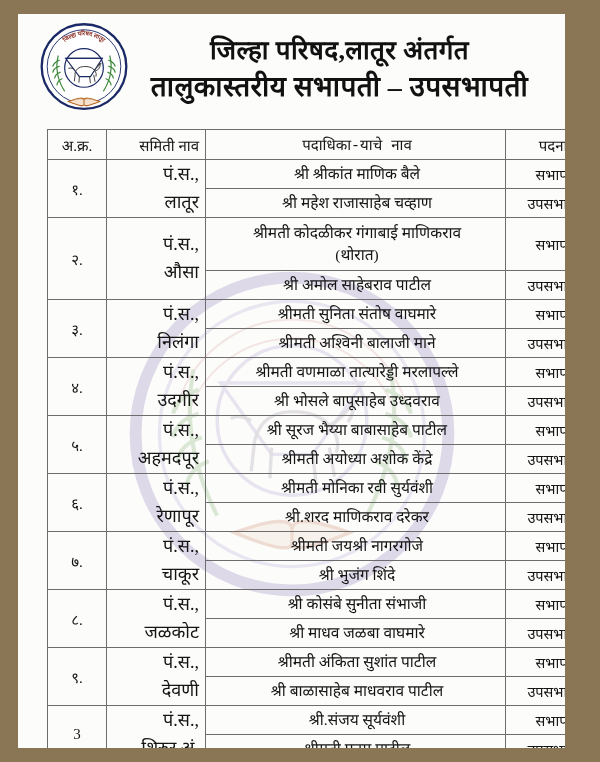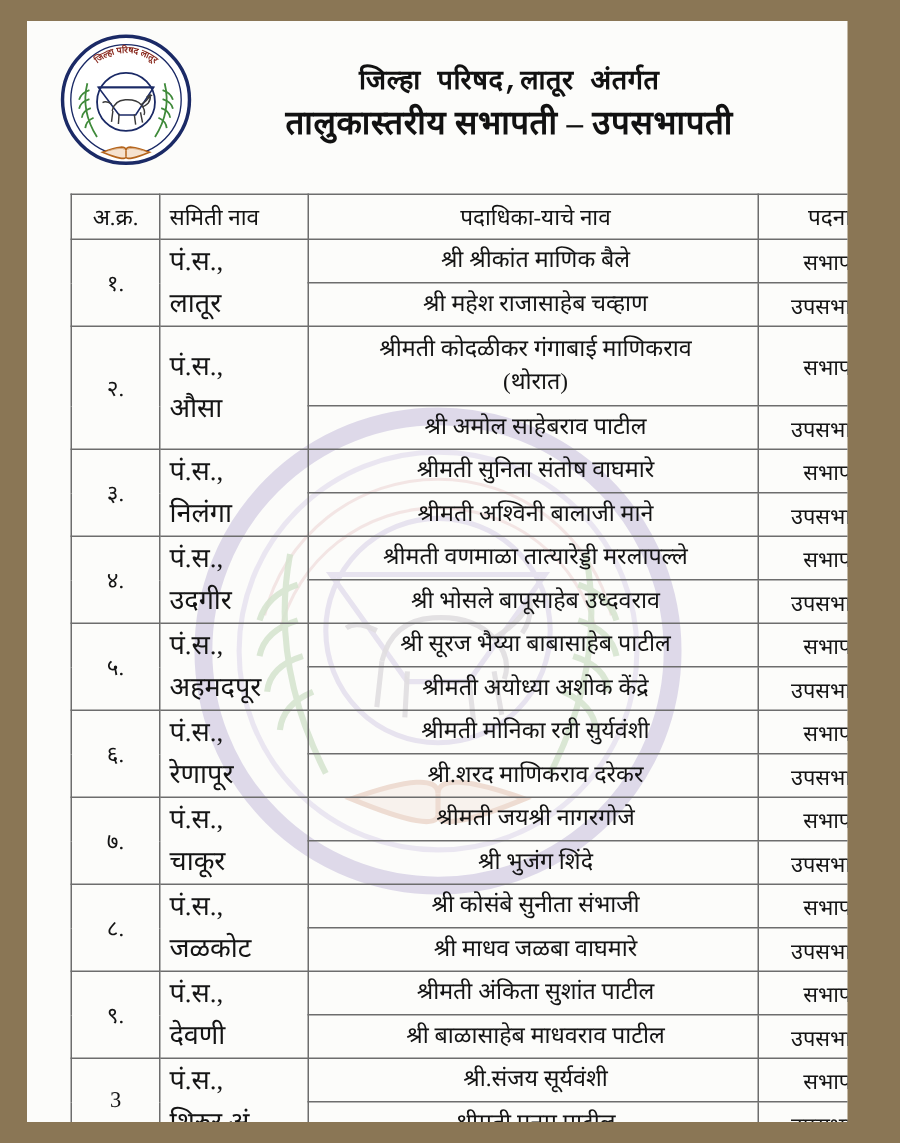--- a/index.html
+++ b/index.html
@@ -60,22 +60,22 @@
     text-align: center;
     padding-right: 16px;
   }
   .title-line {
     font-family: "Liberation Serif", "DejaVu Serif", serif;
     font-weight: bold;
     color: #111111;
     line-height: 1.32;
     letter-spacing: 0.4px;
   }
-  .title-line1 { font-size: 18px; font-family: Liberation Mono, monospace; }
-  .title-line2 { font-size: 22px; }
+  .title-line1 { font-size: 26px; }
+  .title-line2 { font-size: 28px; }
 
   
   .table-wrap {
     position: absolute;
     left: 29px;
     top: 115px;
     width: 507px;
     z-index: 2;
   }
   table.roster {
@@ -86,21 +86,21 @@
     font-family: "Liberation Serif", "DejaVu Serif", serif;
   }
   table.roster td, table.roster th {
     border: 1px solid #6d6d6d;
     padding: 0 6px;
     color: #141414;
     background: transparent;
     font-weight: normal;
   }
   .c-sr    { width: 46px;  text-align: center; }
-  .c-com   { width: 86px;  text-align: left; }
+  .c-com   { width: 86px;  text-align: right; }
   .c-name  { width: 284px; text-align: center; padding-left: 9px !important; }
   .c-desig { width: 91px;  text-align: center; }
 
   thead td {
     height: 29px;
     font-size: 15px;
     font-weight: bold;
     text-align: center;
     vertical-align: middle;
     margin-top: 16px;
@@ -225,21 +225,21 @@
       <div class="title-line title-line2">तालुकास्तरीय सभापती – उपसभापती</div>
     </div>
   </div>
 
   <div class="table-wrap">
     <table class="roster">
       <thead>
         <tr>
           <td class="c-sr">अ.क्र.</td>
           <td class="c-com">समिती नाव</td>
-          <td class="c-name" style="text-align:center;">पदाधिका-याचे नाव</td>
+          <td class="c-name" style="text-align:center;font-family:Liberation Mono, monospace;">पदाधिका-याचे नाव</td>
           <td class="c-desig">पदनाम</td>
         </tr>
       </thead>
       <tbody id="roster-body">
           <tr class="r-single">
             <td class="c-sr sr-cell" rowspan="2">१.</td>
             <td class="c-com com-cell" rowspan="2">पं.स.,<br>लातूर</td>
             <td class="c-name name-cell">श्री श्रीकांत माणिक बैले</td>
             <td class="c-desig desig-cell">सभापती</td>
           </tr>

